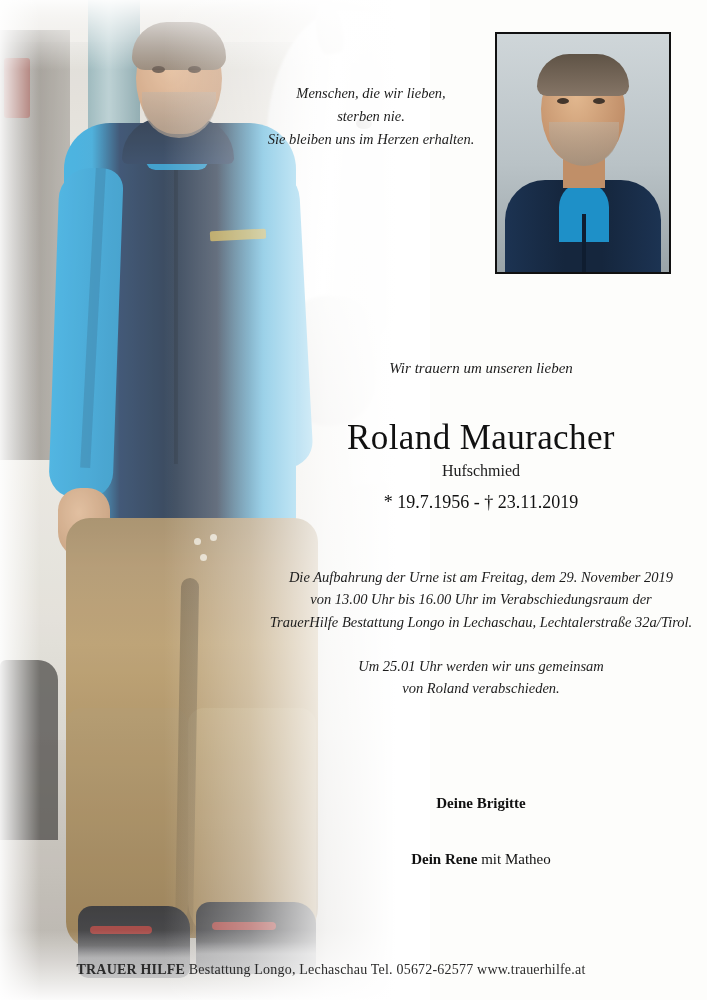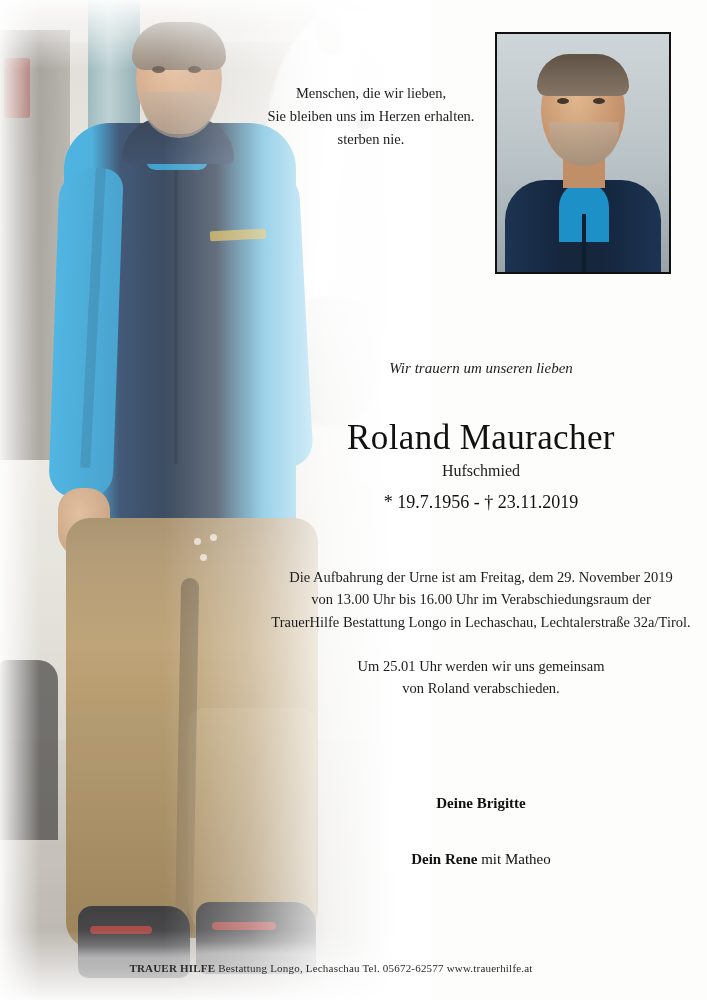--- a/index.html
+++ b/index.html
@@ -416,20 +416,21 @@
     left: 255px; top: 0;
     width: 452px; height: 1000px;
   }
 
   .verse {
     position: absolute;
     left: 0; top: 82px;
     width: 232px;
     text-align: center;
     font-family: "Liberation Serif", serif;
+    font-style: italic;
     font-size: 14.5px;
     line-height: 1.6;
     color: #1c1c1c;
   }
 
   .mourn-line {
     position: absolute;
     left: 0; top: 360px;
     width: 452px;
     text-align: center;
@@ -467,20 +468,21 @@
   }
 
   .block {
     position: absolute;
     width: 452px;
     left: 0;
     text-align: center;
     font-size: 14.5px;
     line-height: 1.55;
     color: #1c1c1c;
+    font-style: italic;
   }
   .block-1 { top: 566px; }
   .block-2 { top: 655px; }
   .block-3 { top: 727px; }
 
   .memory {
     position: absolute;
     left: 0; top: 801px;
     width: 452px;
     text-align: center;
@@ -497,21 +499,21 @@
   }
   .sig-1 { top: 795px; font-weight: bold; }
   .sig-2 { top: 851px; }
   .sig-2 .bold { font-weight: bold; }
 
   .footer {
     position: absolute;
     left: 0; top: 962px;
     width: 662px;
     text-align: center;
-    font-size: 11px;
+    font-size: 14px;
     color: #2b2b2b;
     letter-spacing: .2px;
   }
   .footer .strong { font-weight: bold; }
 </style>
 </head>
 <body>
 
 <div class="card">
 
@@ -577,22 +579,22 @@
     <div class="p-hair"></div>
     <div class="p-eye-l"></div>
     <div class="p-eye-r"></div>
     <div class="p-beard"></div>
   </div>
 
   <div class="text-col">
 
     <div class="verse">
       <div>Menschen, die wir lieben,</div>
+      <div>sterben nie.</div>
       <div>Sie bleiben uns im Herzen erhalten.</div>
-      <div>sterben nie.</div>
     </div>
 
     <div class="mourn-line">Wir trauern um unseren lieben</div>
 
     <div class="name">Roland Mauracher</div>
     <div class="role">Hufschmied</div>
     <div class="dates">* 19.7.1956  - † 23.11.2019</div>
 
     <div class="block block-1">
       <div>Die Aufbahrung der Urne ist am Freitag, dem 29. November 2019</div>

